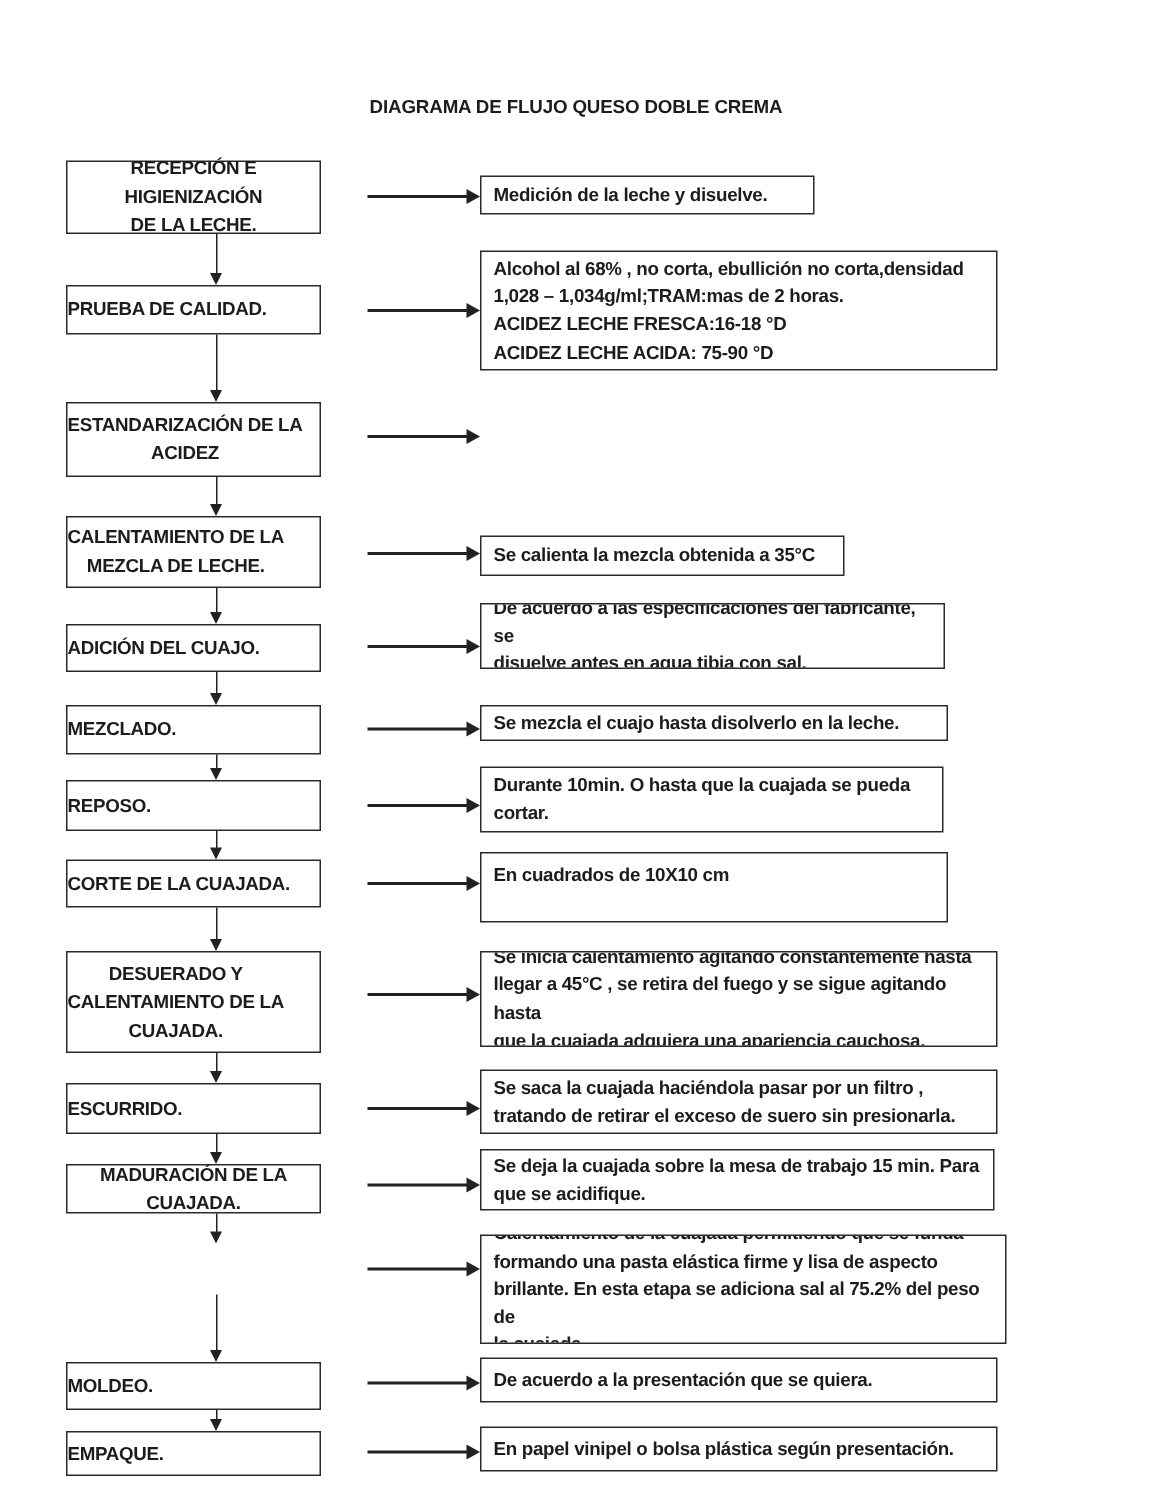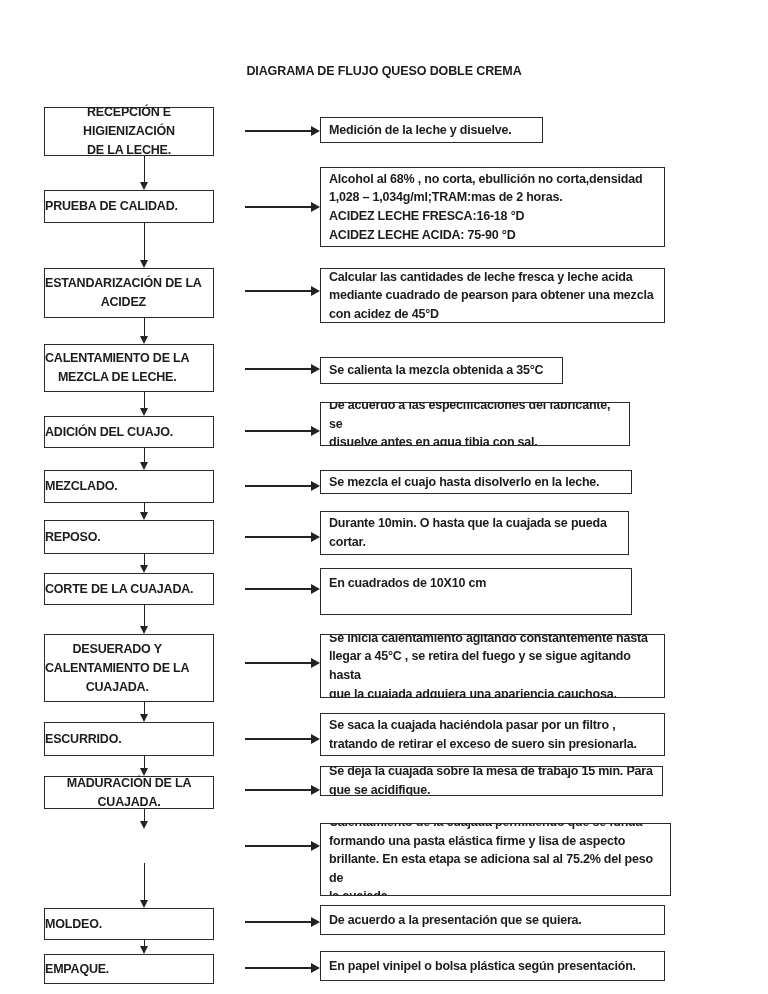--- a/index.html
+++ b/index.html
@@ -69,25 +69,20 @@
   </div>
 
   <div class="pbox" style="top:268px;height:50px">
     <span class="ptxt">ESTANDARIZACIÓN DE LA
 ACIDEZ</span>
   </div>
   <div class="ha" style="top:285px">
     <span class="hline"></span>
     <span class="hhead"></span>
   </div>
-  <div class="nbox" style="top:268px;height:55px;width:345px">
-    <span class="ntxt">Calcular las cantidades de leche fresca y leche acida
-mediante cuadrado de pearson para obtener una mezcla
-con acidez de 45°D</span>
-  </div>
   <div class="va" style="top:318px;height:26px">
     <span class="vline"></span>
     <span class="vhead"></span>
   </div>
 
   <div class="pbox" style="top:344px;height:48px">
     <span class="ptxt">CALENTAMIENTO DE LA
 MEZCLA DE LECHE.</span>
   </div>
   <div class="ha" style="top:363px">
@@ -199,21 +194,21 @@
     <span class="vhead"></span>
   </div>
 
   <div class="pbox" style="top:776px;height:33px">
     <span class="ptxt">MADURACIÓN DE LA CUAJADA.</span>
   </div>
   <div class="ha" style="top:784px">
     <span class="hline"></span>
     <span class="hhead"></span>
   </div>
-  <div class="nbox" style="top:766px;height:30px;width:343px">
+  <div class="nbox" style="top:766px;height:41px;width:343px">
     <span class="ntxt">Se deja la cuajada sobre la mesa de trabajo 15 min. Para
 que se acidifique.</span>
   </div>
   <div class="va" style="top:809px;height:20px">
     <span class="vline"></span>
     <span class="vhead"></span>
   </div>
 
   <div class="ha" style="top:840px">
     <span class="hline"></span>

